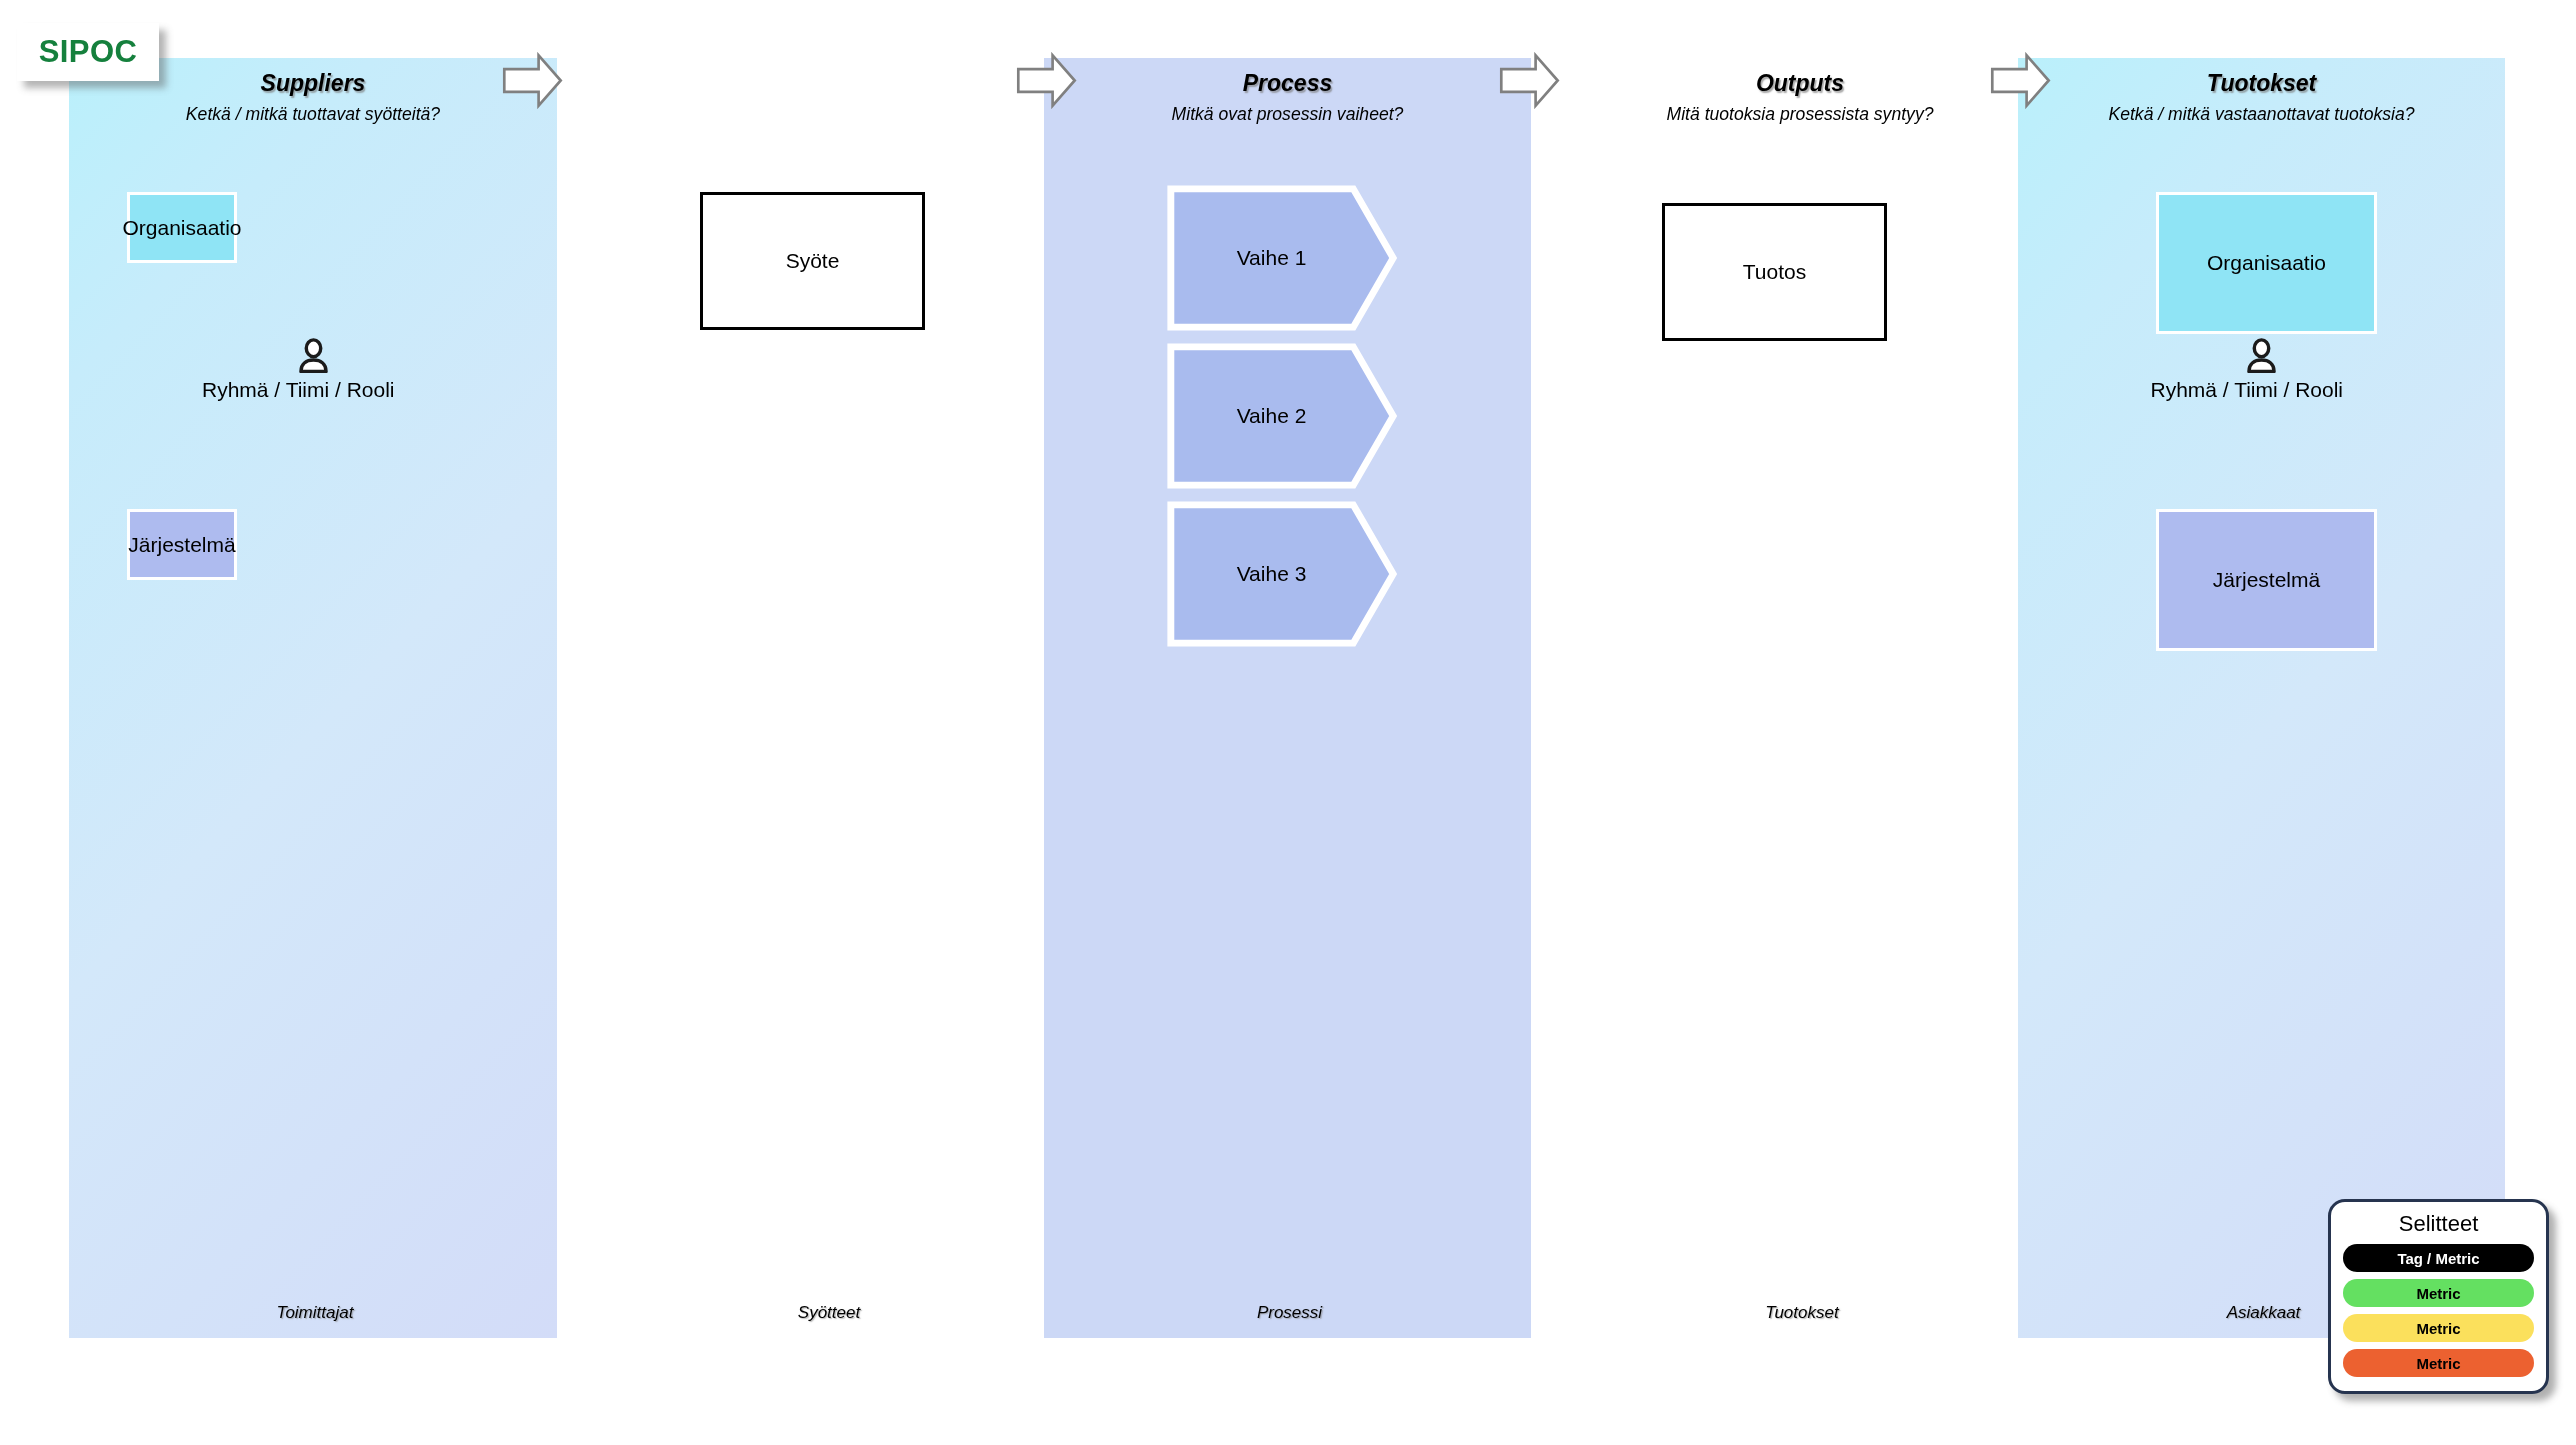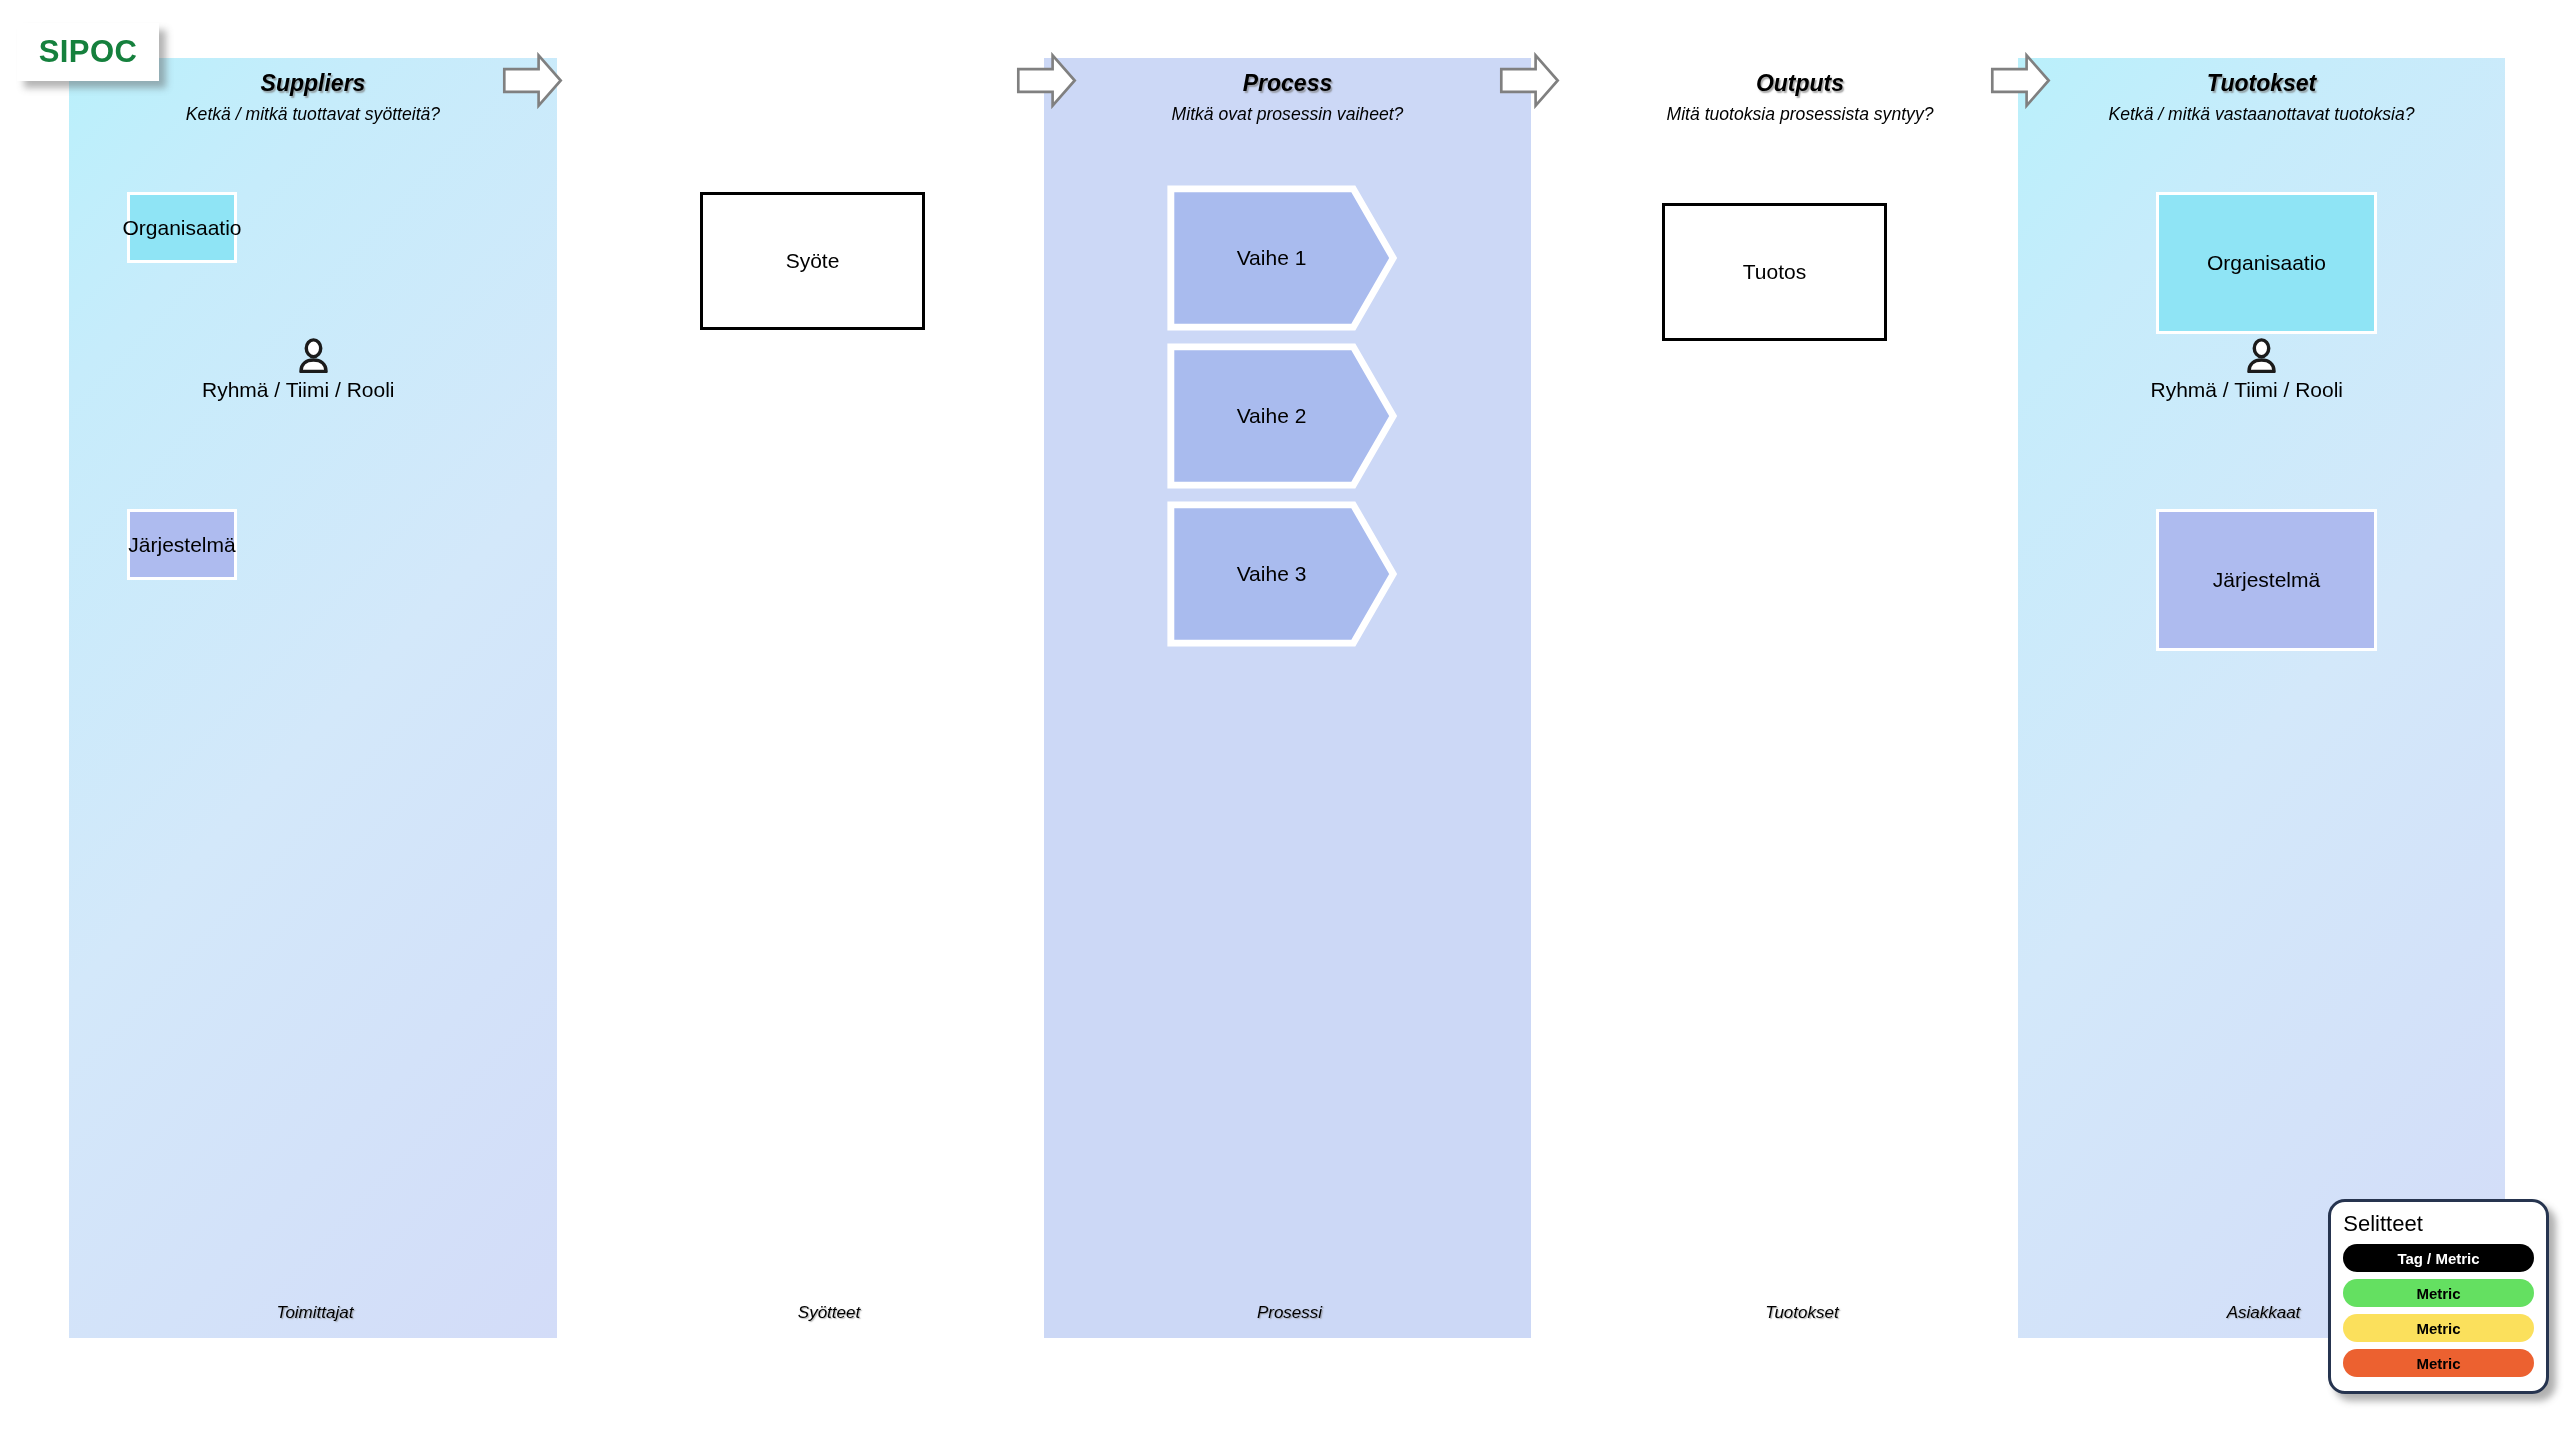--- a/index.html
+++ b/index.html
@@ -164,20 +164,21 @@
     width: 221px;
     background: #ffffff;
     border: 3.1px solid #26344f;
     border-radius: 17px;
     box-shadow: 6.1px 7px 7.7px rgba(80,80,80,0.45);
     padding: 9.2px 12.3px 14px 12.3px;
     box-sizing: border-box;
     z-index: 50;
   }
   .legend-title {
+    text-align: center;
     font-size: 22px;
     color: #000000;
     margin-bottom: 7px;
   }
   .legend-pill {
     border-radius: 15.3px;
     height: 28px;
     display: flex;
     align-items: center;
     justify-content: center;

